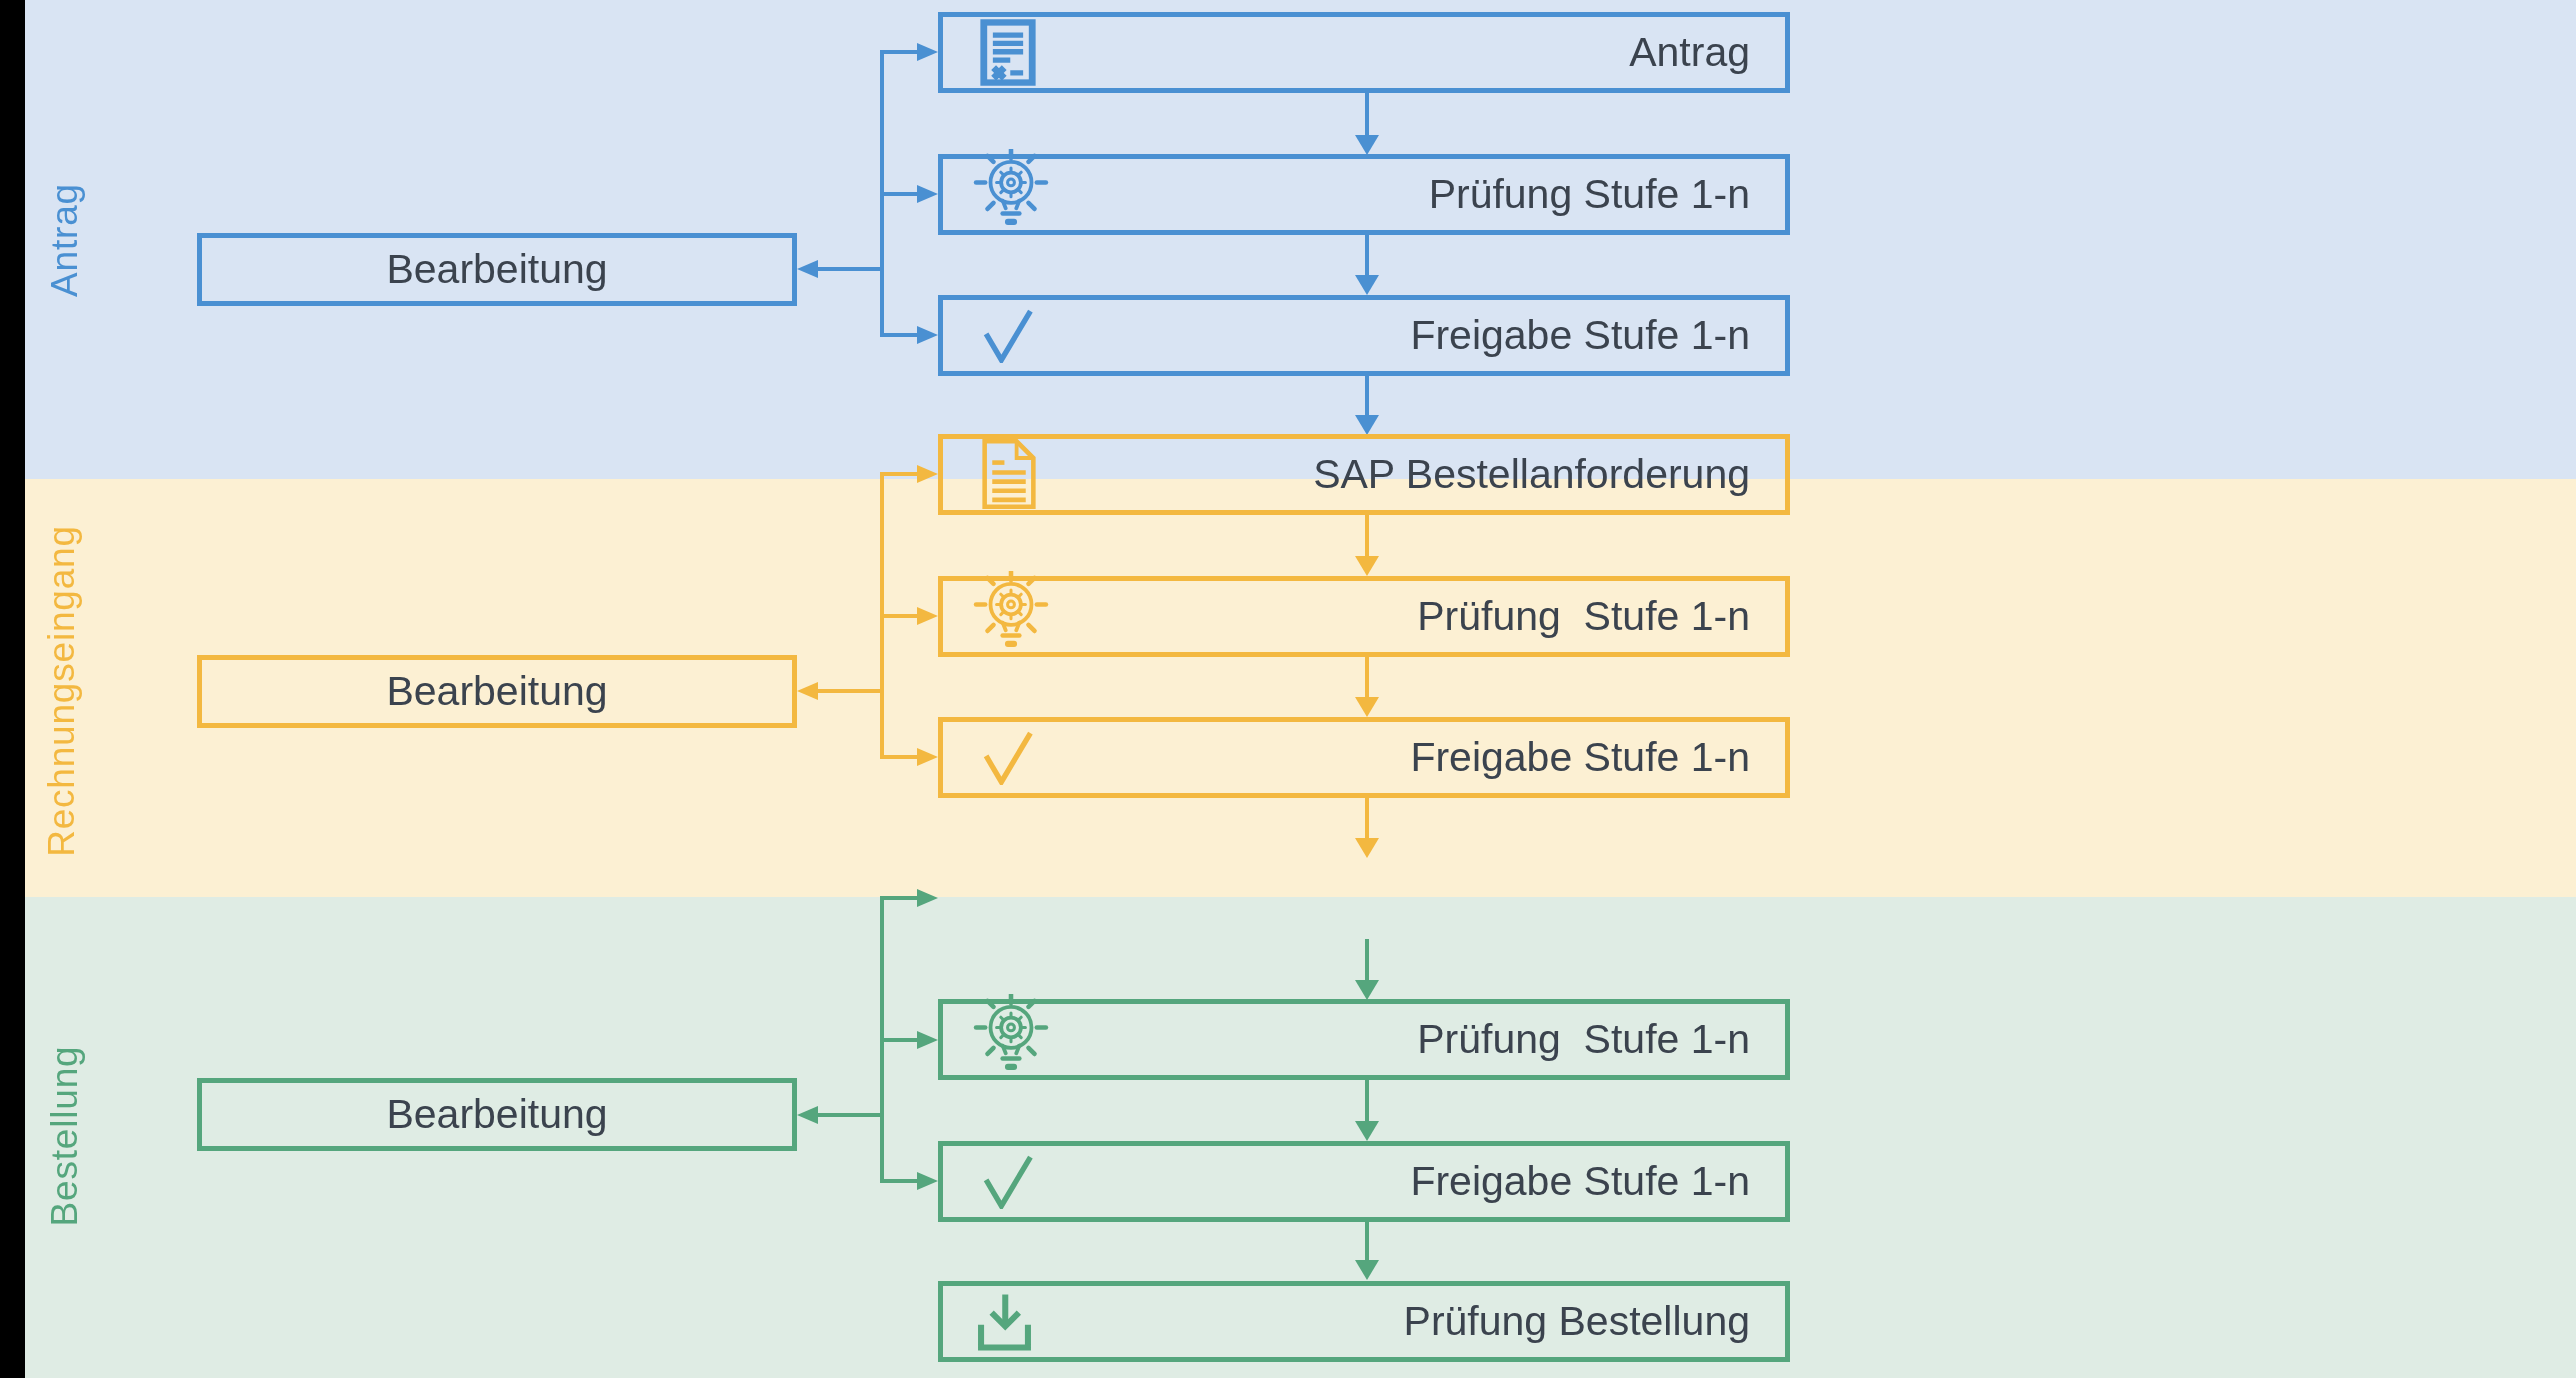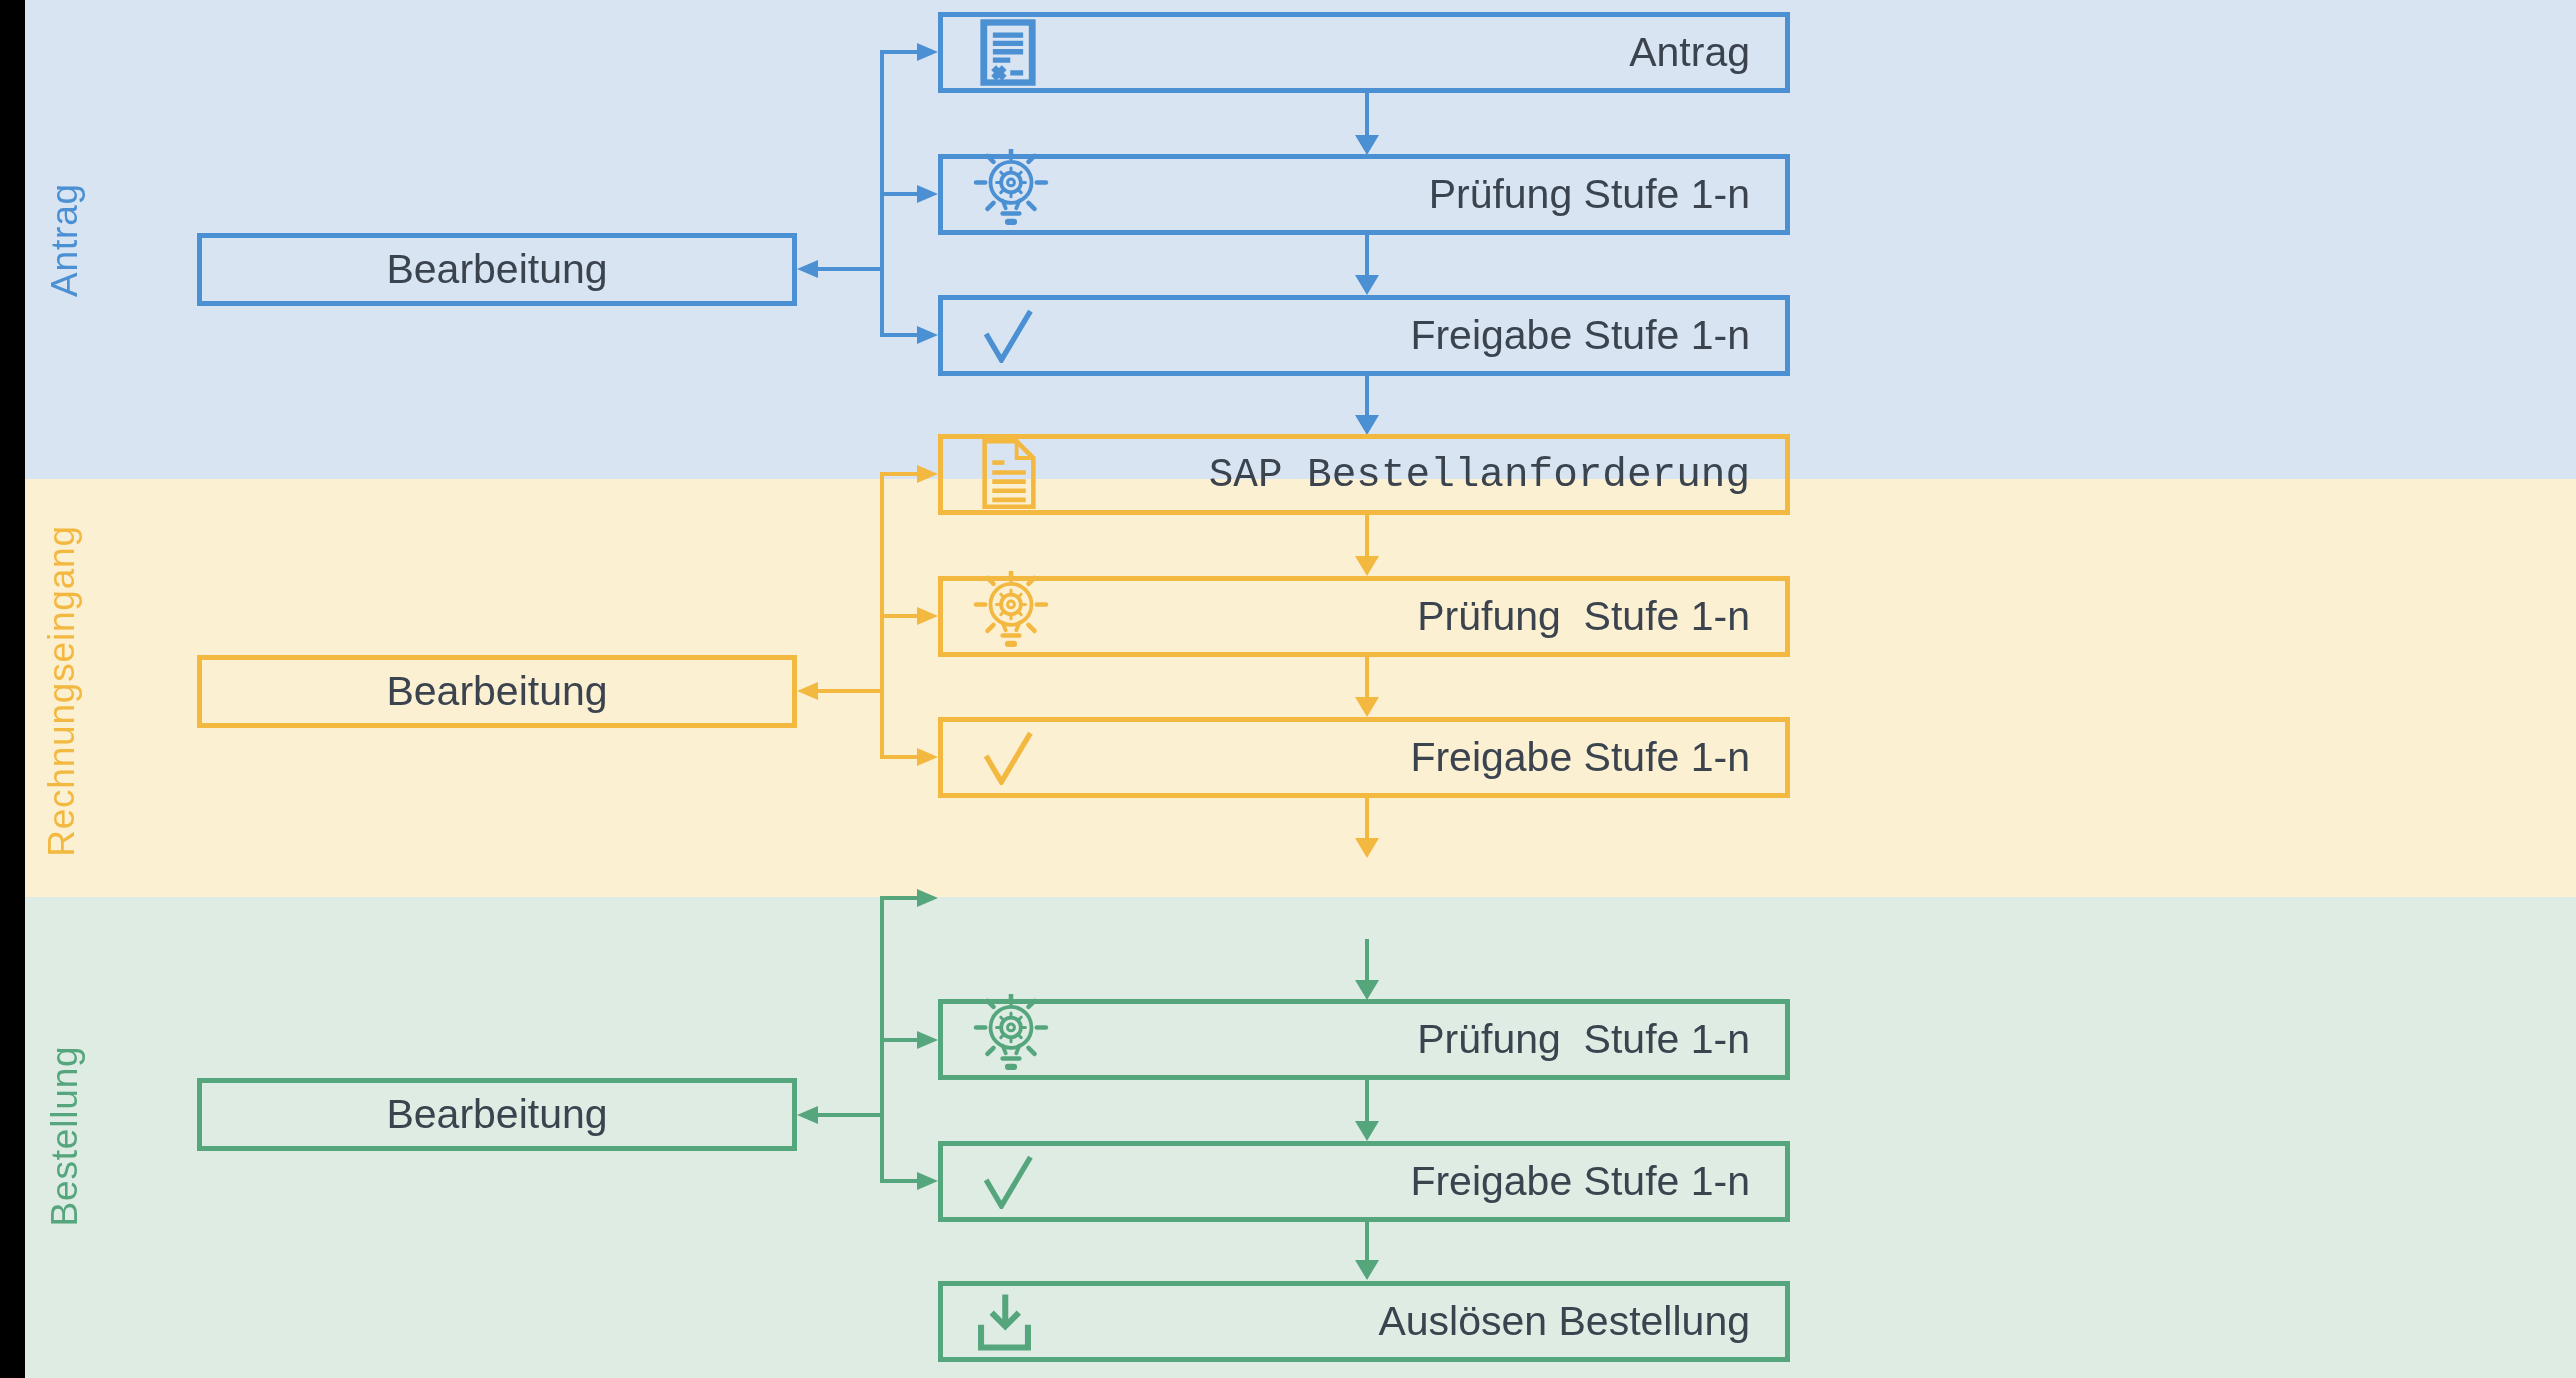--- a/index.html
+++ b/index.html
@@ -245,21 +245,21 @@
   <div class="node main nb-blue" style="top:295px;">
     <svg class="icon icon-check" viewBox="0 0 72 72" width="55" height="55">
         <use href="#i-check"></use>
       </svg>
     <span class="label">Freigabe Stufe 1-n</span>
   </div>
   <div class="node side nb-blue" style="top:233px;">
     <span class="label">Bearbeitung</span>
   </div>
 
-  <div class="node main nb-yellow" style="top:434px;font-family:Liberation Mono, monospace;">
+  <div class="node main nb-yellow" style="top:434px;">
     <svg class="icon icon-doc" viewBox="0 0 76 92" width="58" height="70">
         <use href="#i-doc"></use>
       </svg>
     <span class="label">SAP Bestellanforderung</span>
   </div>
   <div class="node main nb-yellow" style="top:576px;">
     <svg class="icon icon-idea" viewBox="0 0 100 108" width="76" height="82">
         <use href="#i-idea"></use>
       </svg>
     <span class="label">Prüfung  Stufe 1-n</span>
@@ -283,20 +283,20 @@
   <div class="node main nb-green" style="top:1141px;">
     <svg class="icon icon-check" viewBox="0 0 72 72" width="55" height="55">
         <use href="#i-check"></use>
       </svg>
     <span class="label">Freigabe Stufe 1-n</span>
   </div>
   <div class="node main nb-green" style="top:1281px;">
     <svg class="icon icon-down" viewBox="0 0 78 78" width="59" height="59">
         <use href="#i-down"></use>
       </svg>
-    <span class="label">Auslösen Bestellung</span>
+    <span class="label">Prüfung Bestellung</span>
   </div>
   <div class="node side nb-green" style="top:1078px;">
     <span class="label">Bearbeitung</span>
   </div>
 
 </div>
 
 
 </body></html>

